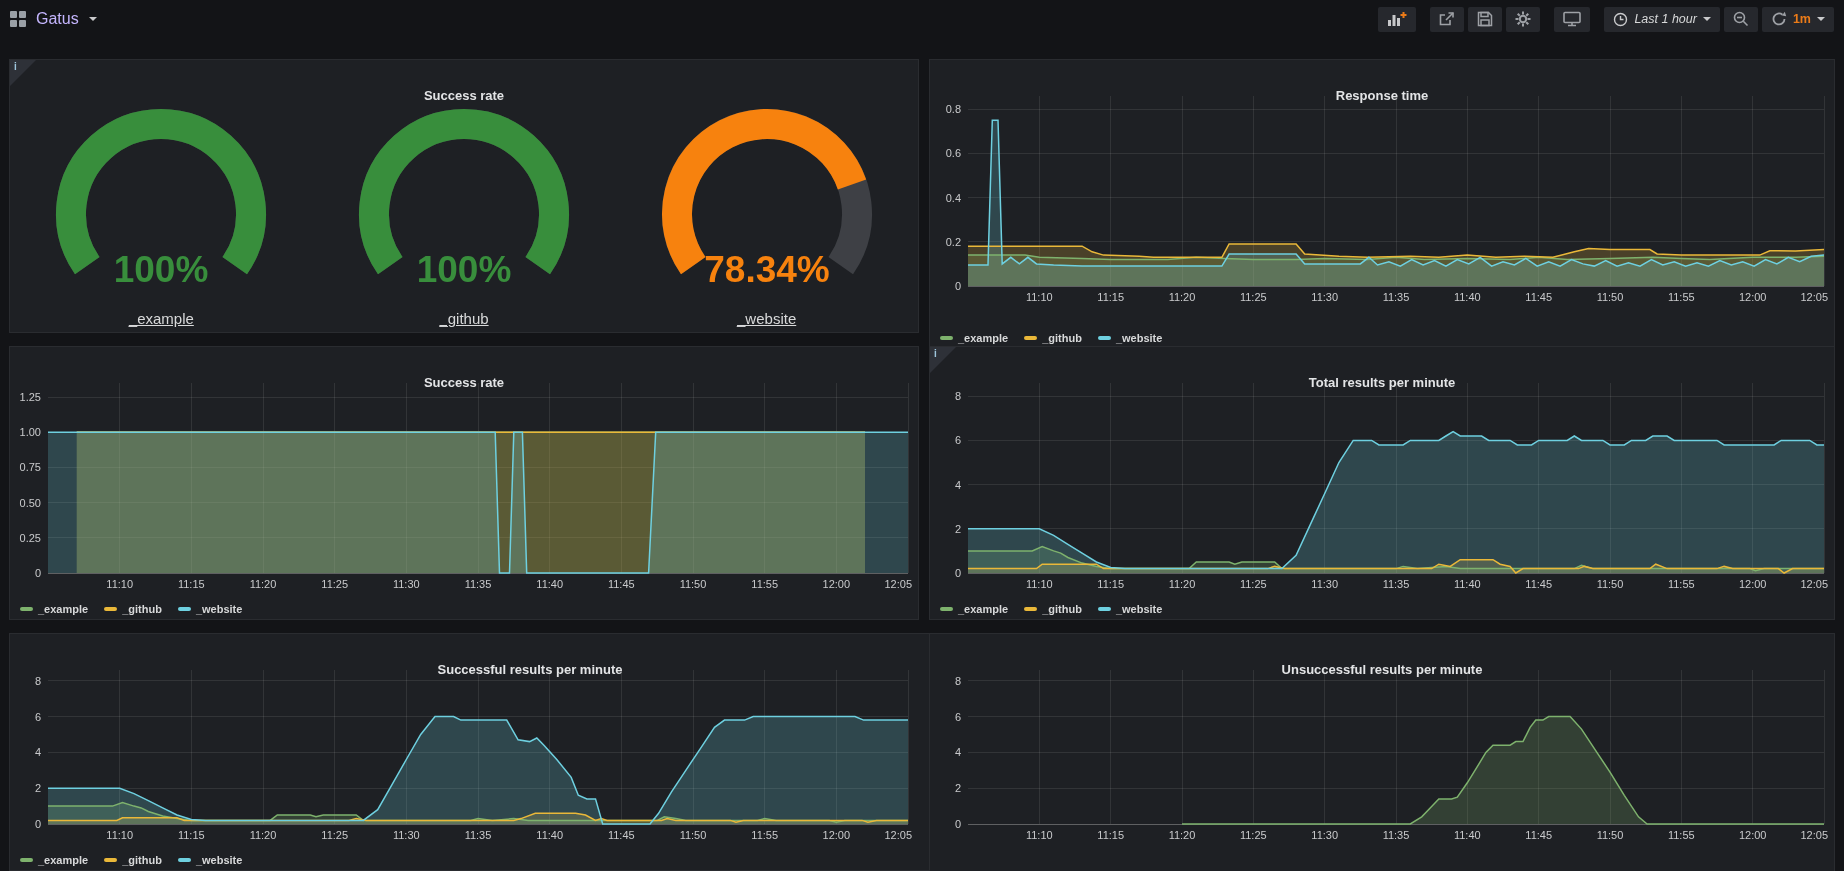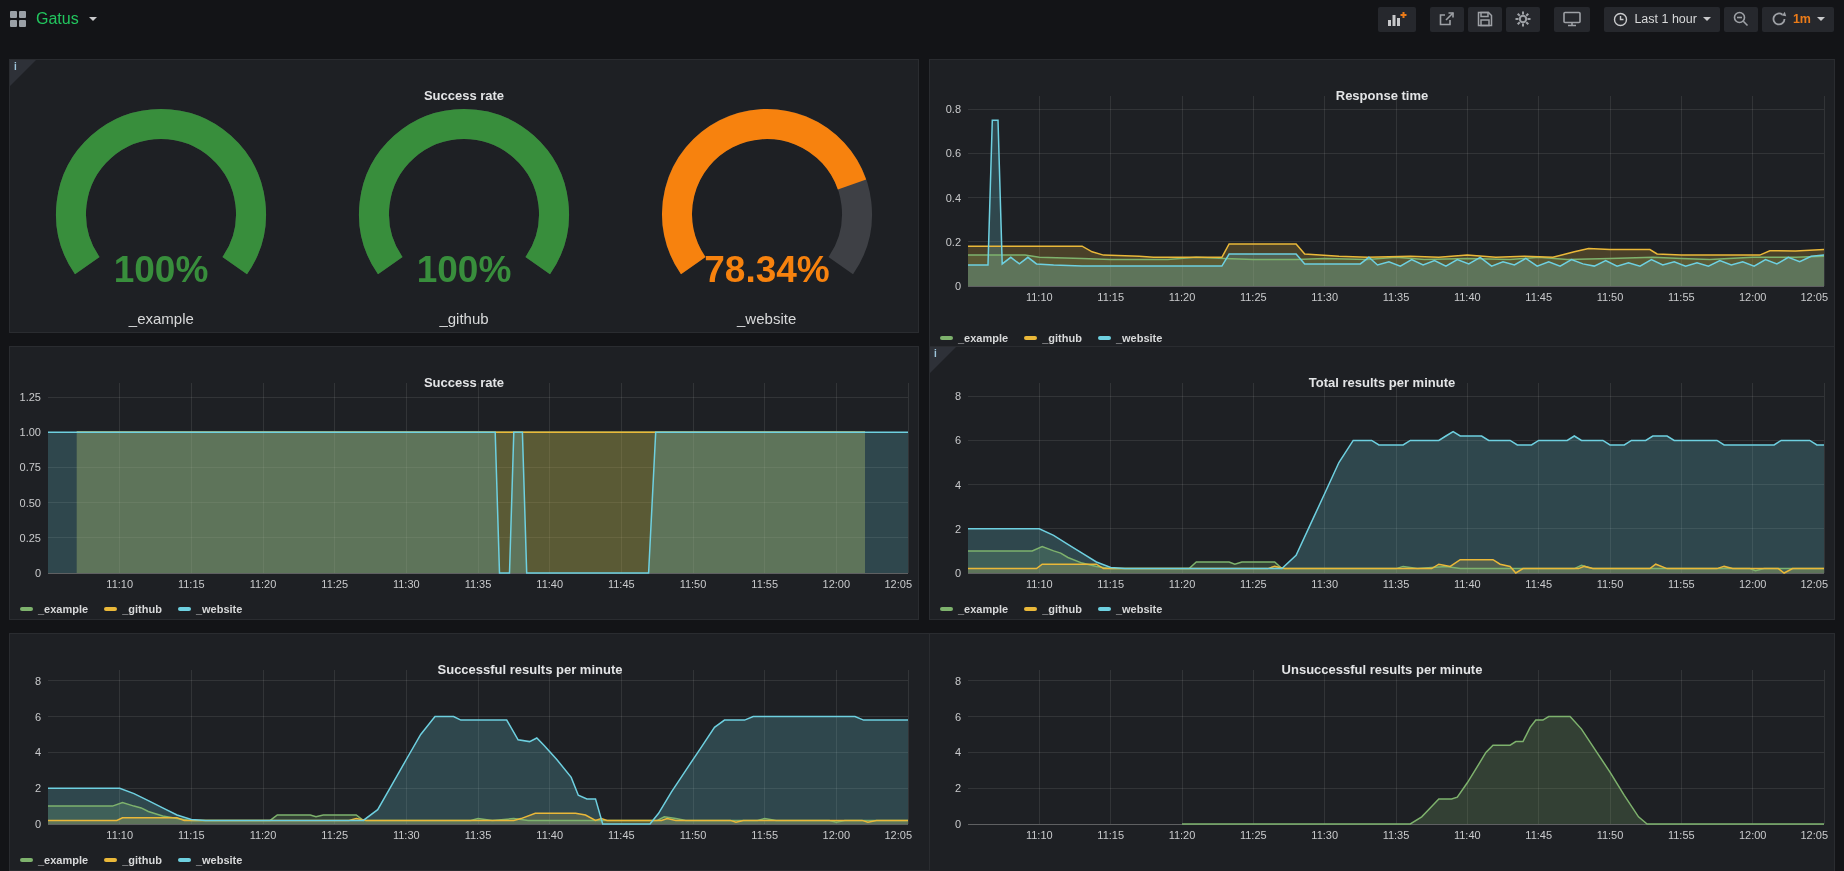--- a/index.html
+++ b/index.html
@@ -6,46 +6,46 @@
   body{
     width:1844px;height:871px;position:relative;overflow:hidden;
     background:#131417;color:#d8d9da;
     font-family:"Liberation Sans",sans-serif;
   }
   
   .header{position:absolute;top:0;left:0;width:100%;height:38px;display:flex;align-items:center;padding:0 10px;box-sizing:border-box;background:#131417;}
   .dash-nav{display:flex;align-items:center;gap:10px;cursor:pointer;}
   .grid-icon{display:grid;grid-template-columns:7px 7px;grid-template-rows:7px 7px;gap:2px;}
   .grid-icon i{background:#9aa0a6;border-radius:1px;}
-  .dash-title{font-size:16px;color:#22c55e;}
+  .dash-title{font-size:16px;color:#c4b5fd;}
   .caret{width:0;height:0;border-left:4px solid transparent;border-right:4px solid transparent;border-top:4px solid #c9cacc;display:inline-block;}
   .toolbar{margin-left:auto;display:flex;align-items:center;}
   .tbtn{height:25px;background:#26282d;border-radius:2px;display:flex;align-items:center;padding:0 9px;margin-left:4px;cursor:pointer;font-size:12.5px;color:#d8d9da;white-space:nowrap;}
   .tbtn svg{display:block;}
   .tbtn .lbl{margin:0 6px;}
-  .gap-l{margin-left:14px;}
+  .gap-l{margin-left:14px;font-style:italic;}
   .orange{color:#eb7b18;font-weight:700;}
   
   .panel{position:absolute;background:#1e2024;border:1px solid #2a2c30;box-sizing:border-box;}
   .panel-title{position:absolute;top:6px;left:0;right:0;text-align:center;font-size:13px;font-weight:700;color:#e3e4e6;cursor:pointer;z-index:2;margin-top:22px;}
   .corner{position:absolute;top:0;left:0;width:0;height:0;border-top:26px solid #2e3138;border-right:26px solid transparent;z-index:3;}
   .corner span{position:absolute;top:-25px;left:4px;font-size:10px;font-weight:700;color:#9fc7dd;}
   .chart-wrap{position:absolute;left:4px;right:4px;top:28px;bottom:26px;}
   .chart-wrap svg{position:absolute;inset:0;}
   svg text{font-family:"Liberation Sans",sans-serif;}
   .ytick{fill:#c9cacc;font-size:11px;text-anchor:end;}
   .xtick{fill:#c9cacc;font-size:11px;text-anchor:middle;}
   .grid{stroke:rgba(255,255,255,0.09);stroke-width:1;shape-rendering:crispEdges;}
   .axis{stroke:rgba(255,255,255,0.22);stroke-width:1;shape-rendering:crispEdges;}
   .legend{position:absolute;left:10px;bottom:4px;display:flex;gap:16px;font-size:11px;font-weight:700;color:#d8d9da;z-index:2;}
   .legend-item{display:flex;align-items:center;cursor:pointer;}
   .legend-item .sw{display:inline-block;width:13px;height:4px;border-radius:2px;margin-right:5px;}
   
   .gauges{position:absolute;top:30px;left:0;right:0;bottom:0;display:flex;justify-content:space-around;align-items:flex-start;padding-top:6px;}
-  .gauge{display:flex;flex-direction:column;align-items:center;}
+  .gauge{display:flex;flex-direction:column;align-items:center;text-decoration:underline;}
   .gauge-value{font-size:37px;font-weight:700;text-anchor:middle;}
   .gauge-label{font-size:15px;color:#d8d9da;margin-top:14px;}
 </style>
 </head>
 <body>
 
 <div class="header">
   <div class="dash-nav">
     <span class="grid-icon">
         <i></i>

